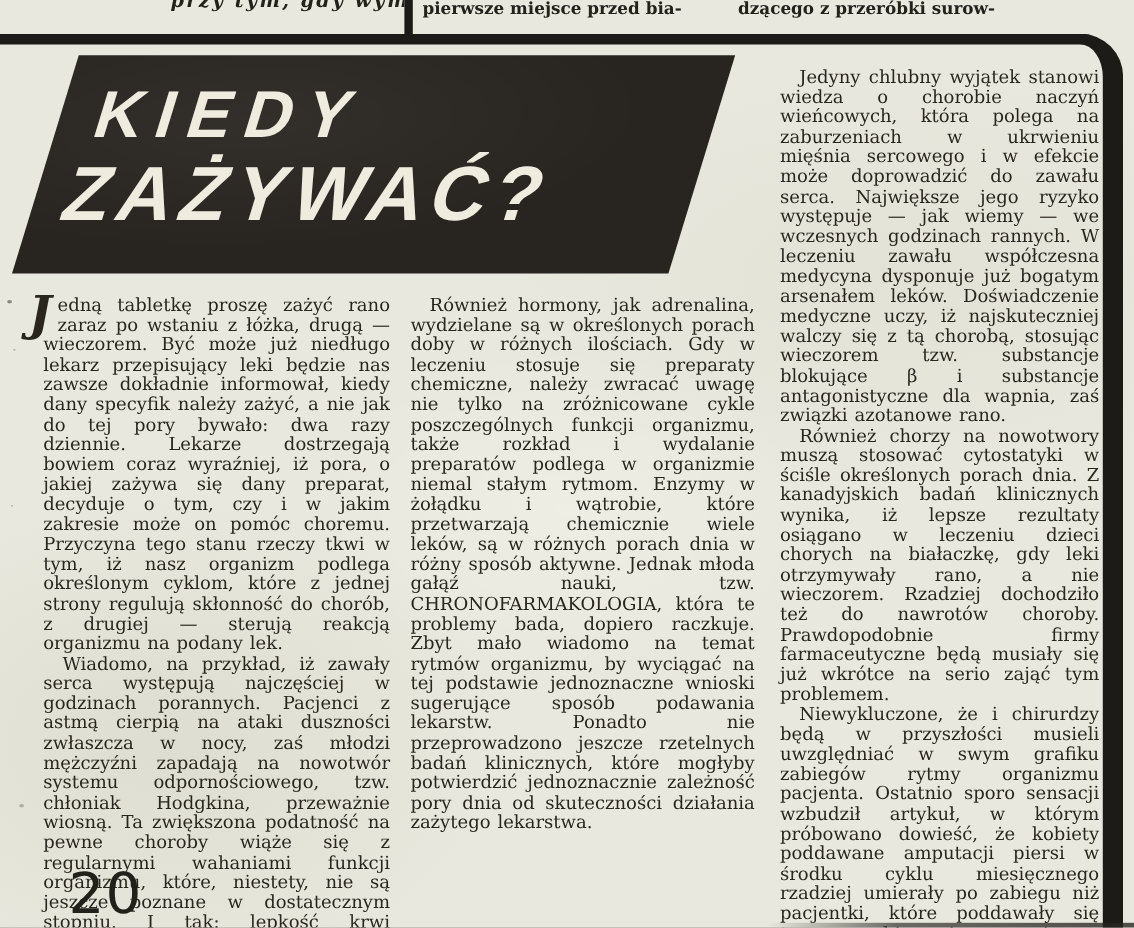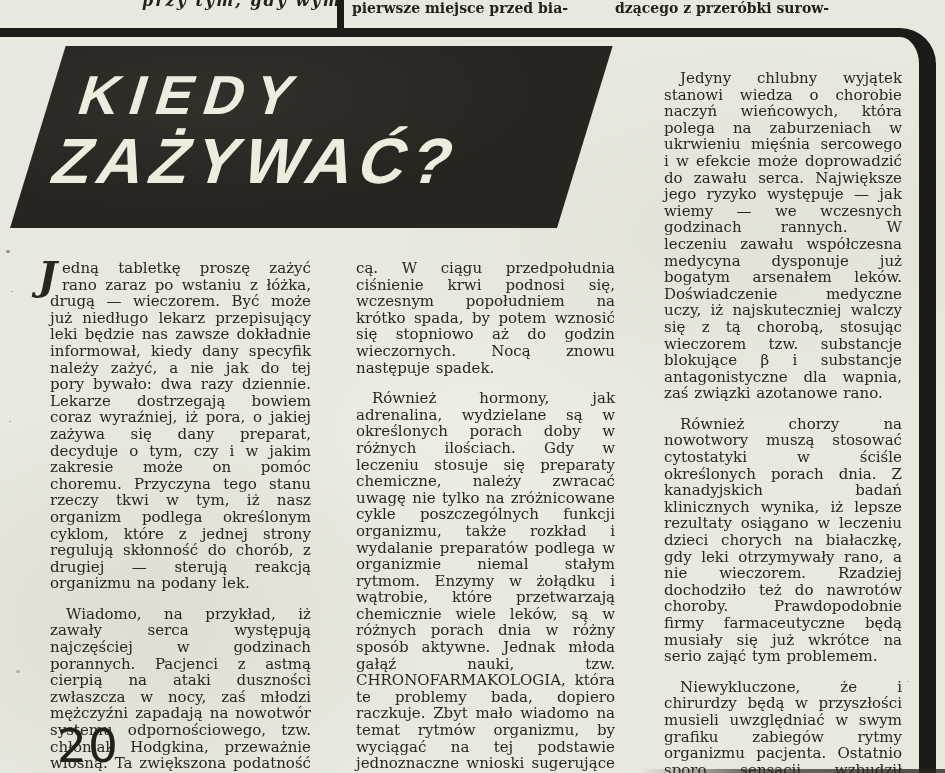--- a/index.html
+++ b/index.html
@@ -63,21 +63,21 @@
 
   
   .col{
     position:absolute;
     font-size:15px;line-height:16.6px;
     text-align:justify;
     hyphens:auto;-webkit-hyphens:auto;
     color:#29261f;
     word-spacing:1px;
   }
-  .col p{margin:14px;text-indent:16px;}
+  .col p{margin:0;text-indent:16px;}
   .col p.noindent{text-indent:0;}
   .col1{left:36px;top:246px;width:289px;}
   .col2{left:342px;top:246px;width:287px;}
   .col3{left:650px;top:56px;width:266px;}
   .it{}
   .dropcap{
     float:left;
     font:italic 700 40px/30px "DejaVu Serif", serif;
     margin:1px 5px 0 -12px;
   }
@@ -115,21 +115,20 @@
   </div>
 
   <div class="col col1">
     <p class="noindent">
       <span class="dropcap">J</span><span class="it">edną tabletkę proszę zażyć rano zaraz po wstaniu z łóżka, drugą — wieczorem.</span><span> Być może już niedługo lekarz przepisujący leki będzie nas zawsze dokładnie informował, kiedy dany specyfik należy zażyć, a nie jak do tej pory bywało: </span><span class="it">dwa razy dziennie.</span><span> Lekarze dostrzegają bowiem coraz wyraźniej, iż pora, o jakiej zażywa się dany preparat, decyduje o tym, czy i w jakim zakresie może on pomóc choremu. Przyczyna tego stanu rzeczy tkwi w tym, iż nasz organizm podlega określonym cyklom, które z jednej strony regulują skłonność do chorób, z drugiej — sterują reakcją organizmu na podany lek.</span>
     </p>
     <p>Wiadomo, na przykład, iż zawały serca występują najczęściej w godzinach porannych. Pacjenci z astmą cierpią na ataki duszności zwłaszcza w nocy, zaś młodzi mężczyźni zapadają na nowotwór systemu odpornościowego, tzw. chłoniak Hodgkina, przeważnie wiosną. Ta zwiększona podatność na pewne choroby wiąże się z regularnymi wahaniami funkcji organizmu, które, niestety, nie są jeszcze poznane w dostatecznym stopniu. I tak: lepkość krwi przybiera na sile no-</p>
   </div>
 
   <div class="col col2">
-    <p class="noindent">cą. W ciągu przedpołudnia ciśnienie krwi podnosi się, wczesnym popołudniem na krótko spada, by potem wznosić się stopniowo aż do godzin wieczornych. Nocą znowu następuje spadek.</p>
     <p>Również hormony, jak adrenalina, wydzielane są w określonych porach doby w różnych ilościach. Gdy w leczeniu stosuje się preparaty chemiczne, należy zwracać uwagę nie tylko na zróżnicowane cykle poszczególnych funkcji organizmu, także rozkład i wydalanie preparatów podlega w organizmie niemal stałym rytmom. Enzymy w żołądku i wątrobie, które przetwarzają chemicznie wiele leków, są w różnych porach dnia w różny sposób aktywne. Jednak młoda gałąź nauki, tzw. CHRONOFARMAKOLOGIA, która te problemy bada, dopiero raczkuje. Zbyt mało wiadomo na temat rytmów organizmu, by wyciągać na tej podstawie jednoznaczne wnioski sugerujące sposób podawania lekarstw. Ponadto nie przeprowadzono jeszcze rzetelnych badań klinicznych, które mogłyby potwierdzić jednoznacznie zależność pory dnia od skuteczności działania zażytego lekarstwa.</p>
   </div>
 
   <div class="col col3">
     <p>
       <span>Jedyny chlubny wyjątek stanowi wiedza o chorobie naczyń wieńcowych, która polega na zaburzeniach w ukrwieniu mięśnia sercowego i w efekcie może doprowadzić do zawału serca. Największe jego ryzyko występuje — jak wiemy — we wczesnych godzinach rannych. W leczeniu zawału współczesna medycyna dysponuje już bogatym arsenałem leków. Doświadczenie medyczne uczy, iż najskuteczniej walczy się z tą chorobą, stosując wieczorem tzw. substancje blokujące </span><span class="it">β</span><span> i substancje antagonistyczne dla wapnia, zaś związki azotanowe rano.</span>
     </p>
     <p>Również chorzy na nowotwory muszą stosować cytostatyki w ściśle określonych porach dnia. Z kanadyjskich badań klinicznych wynika, iż lepsze rezultaty osiągano w leczeniu dzieci chorych na białaczkę, gdy leki otrzymywały rano, a nie wieczorem. Rzadziej dochodziło też do nawrotów choroby. Prawdopodobnie firmy farmaceutyczne będą musiały się już wkrótce na serio zająć tym problemem.</p>
     <p>
       <span>Niewykluczone, że i chirurdzy będą w przyszłości musieli uwzględniać w swym grafiku zabiegów rytmy organizmu pacjenta. Ostatnio sporo sensacji wzbudził artykuł, w którym próbowano dowieść, że kobiety poddawane amputacji piersi w środku cyklu miesięcznego rzadziej umierały po zabiegu niż pacjentki, które poddawały się temu zabiegowi w innym momencie miesięcznego cyklu. Dlaczego tak się dzieje — a potwierdzają ów fakt liczne zestawienia statystyczne — medycyna nie potrafi jeszcze wyjaśnić. </span>

